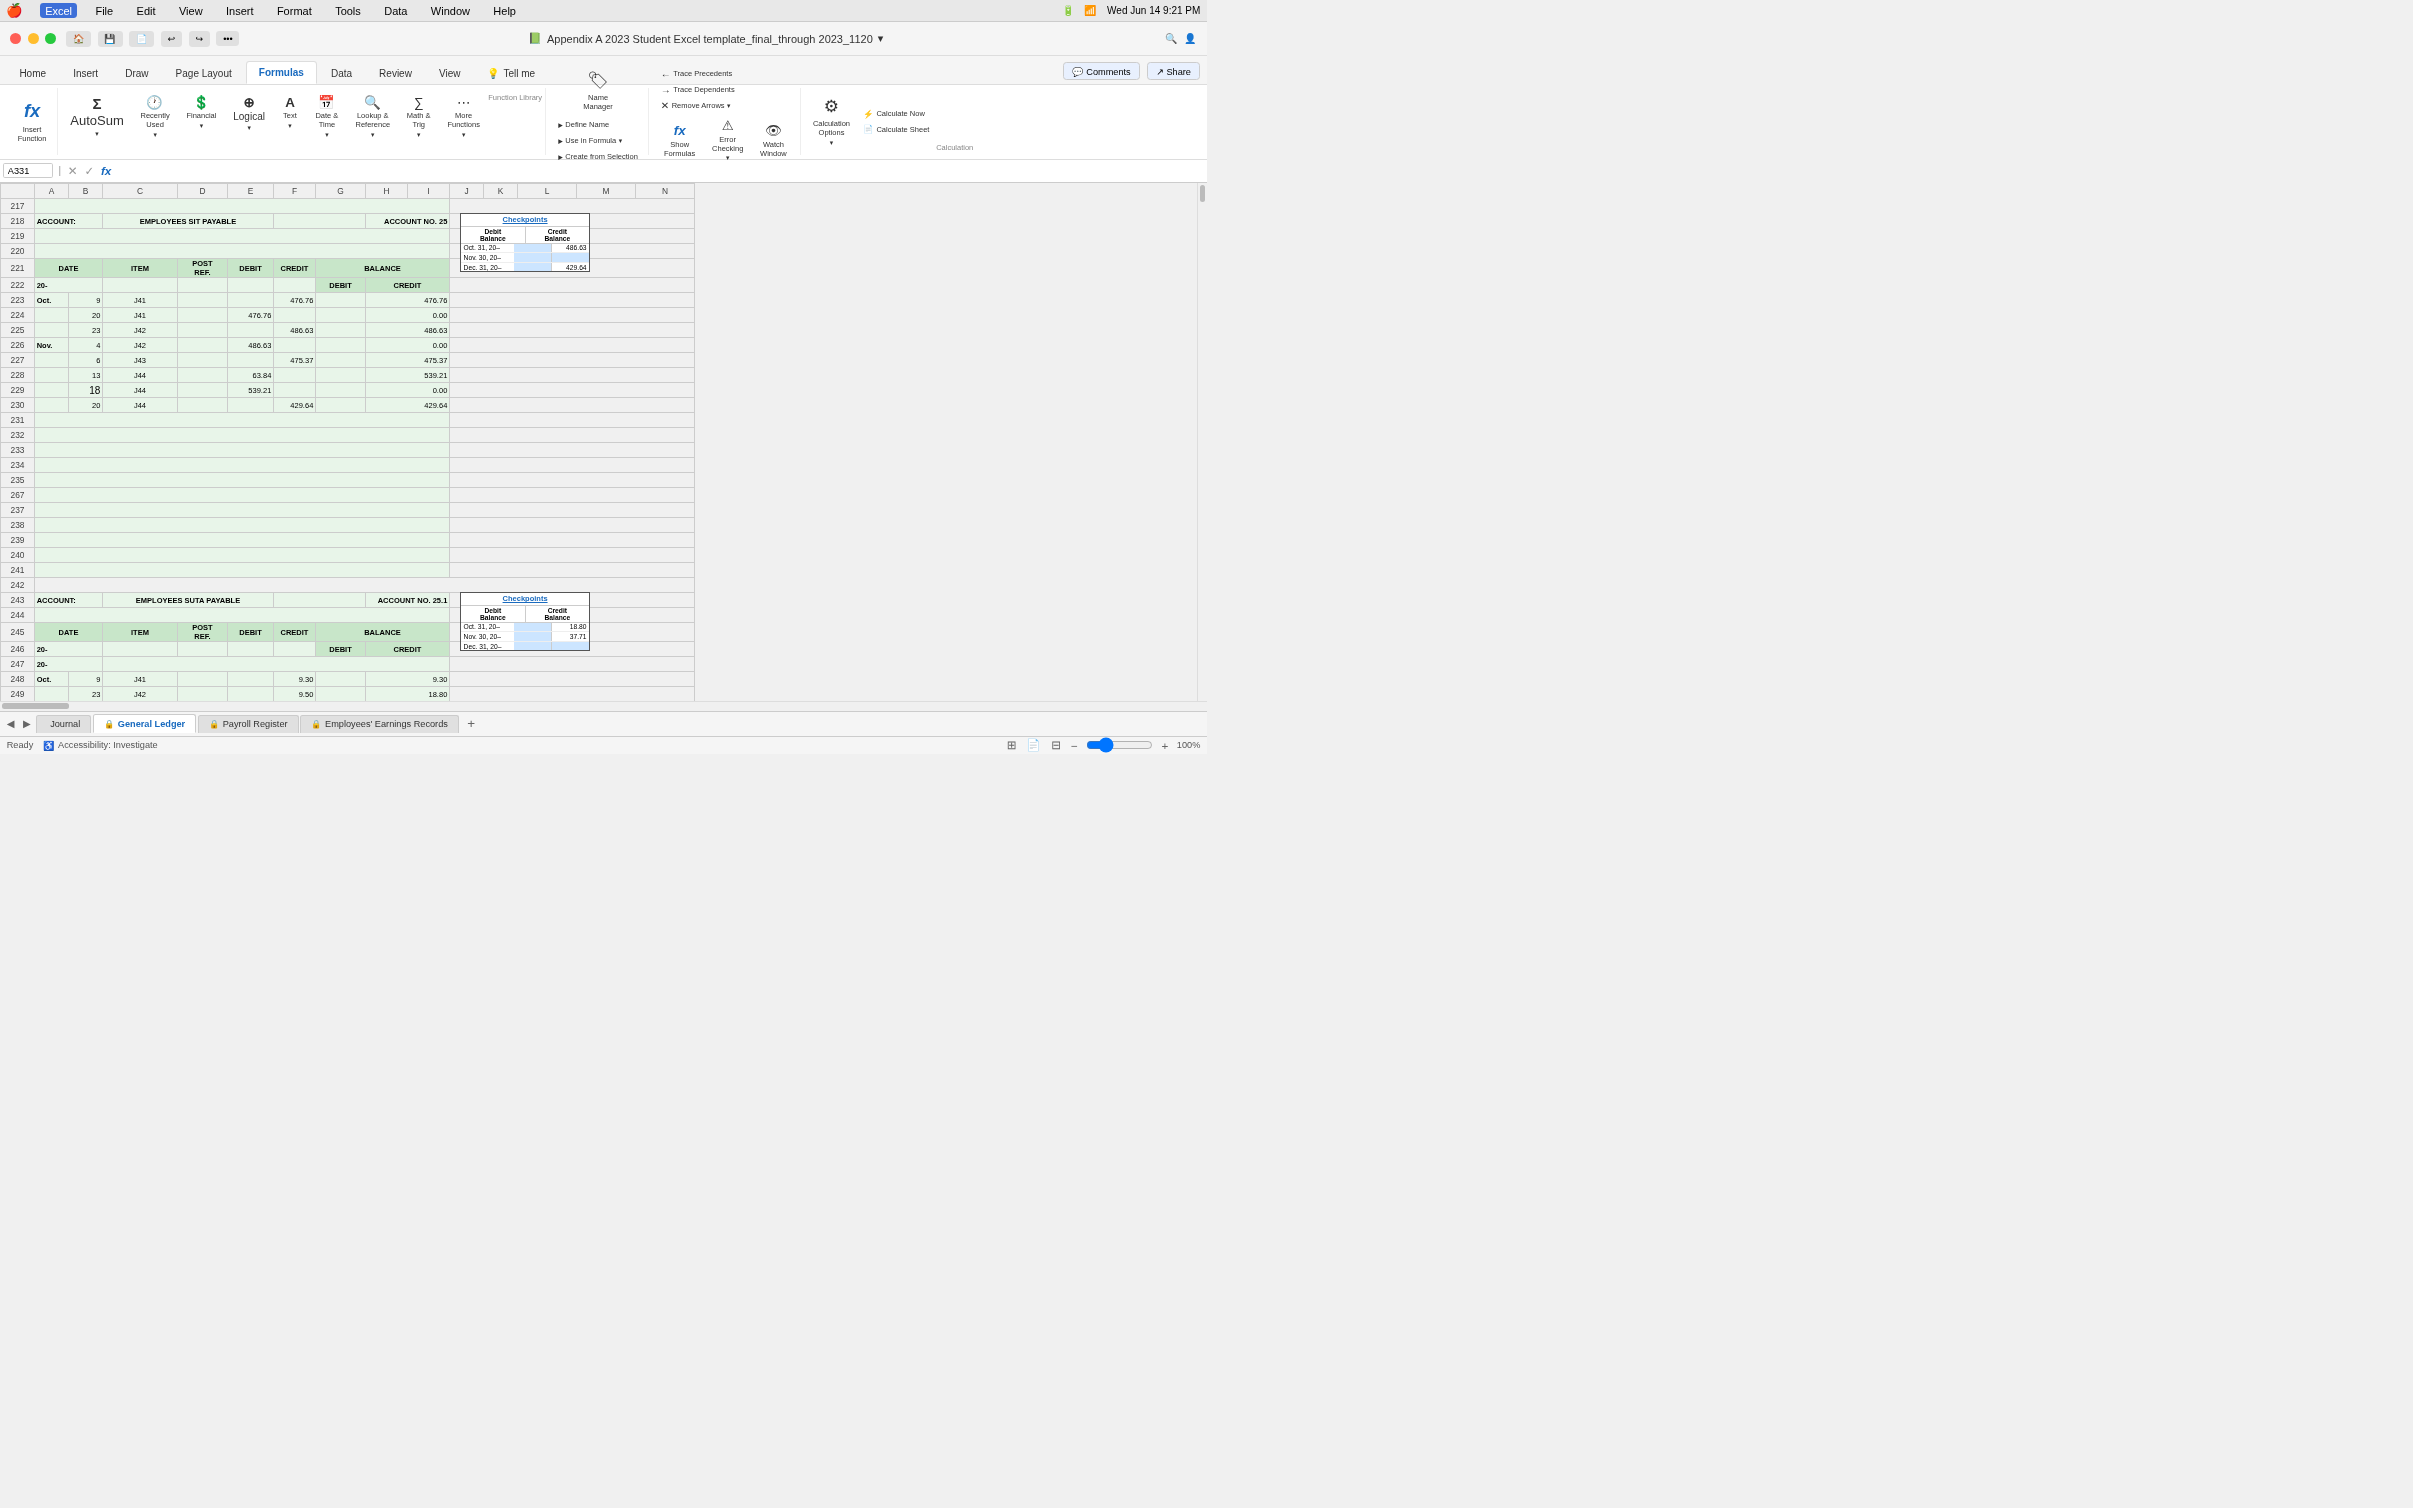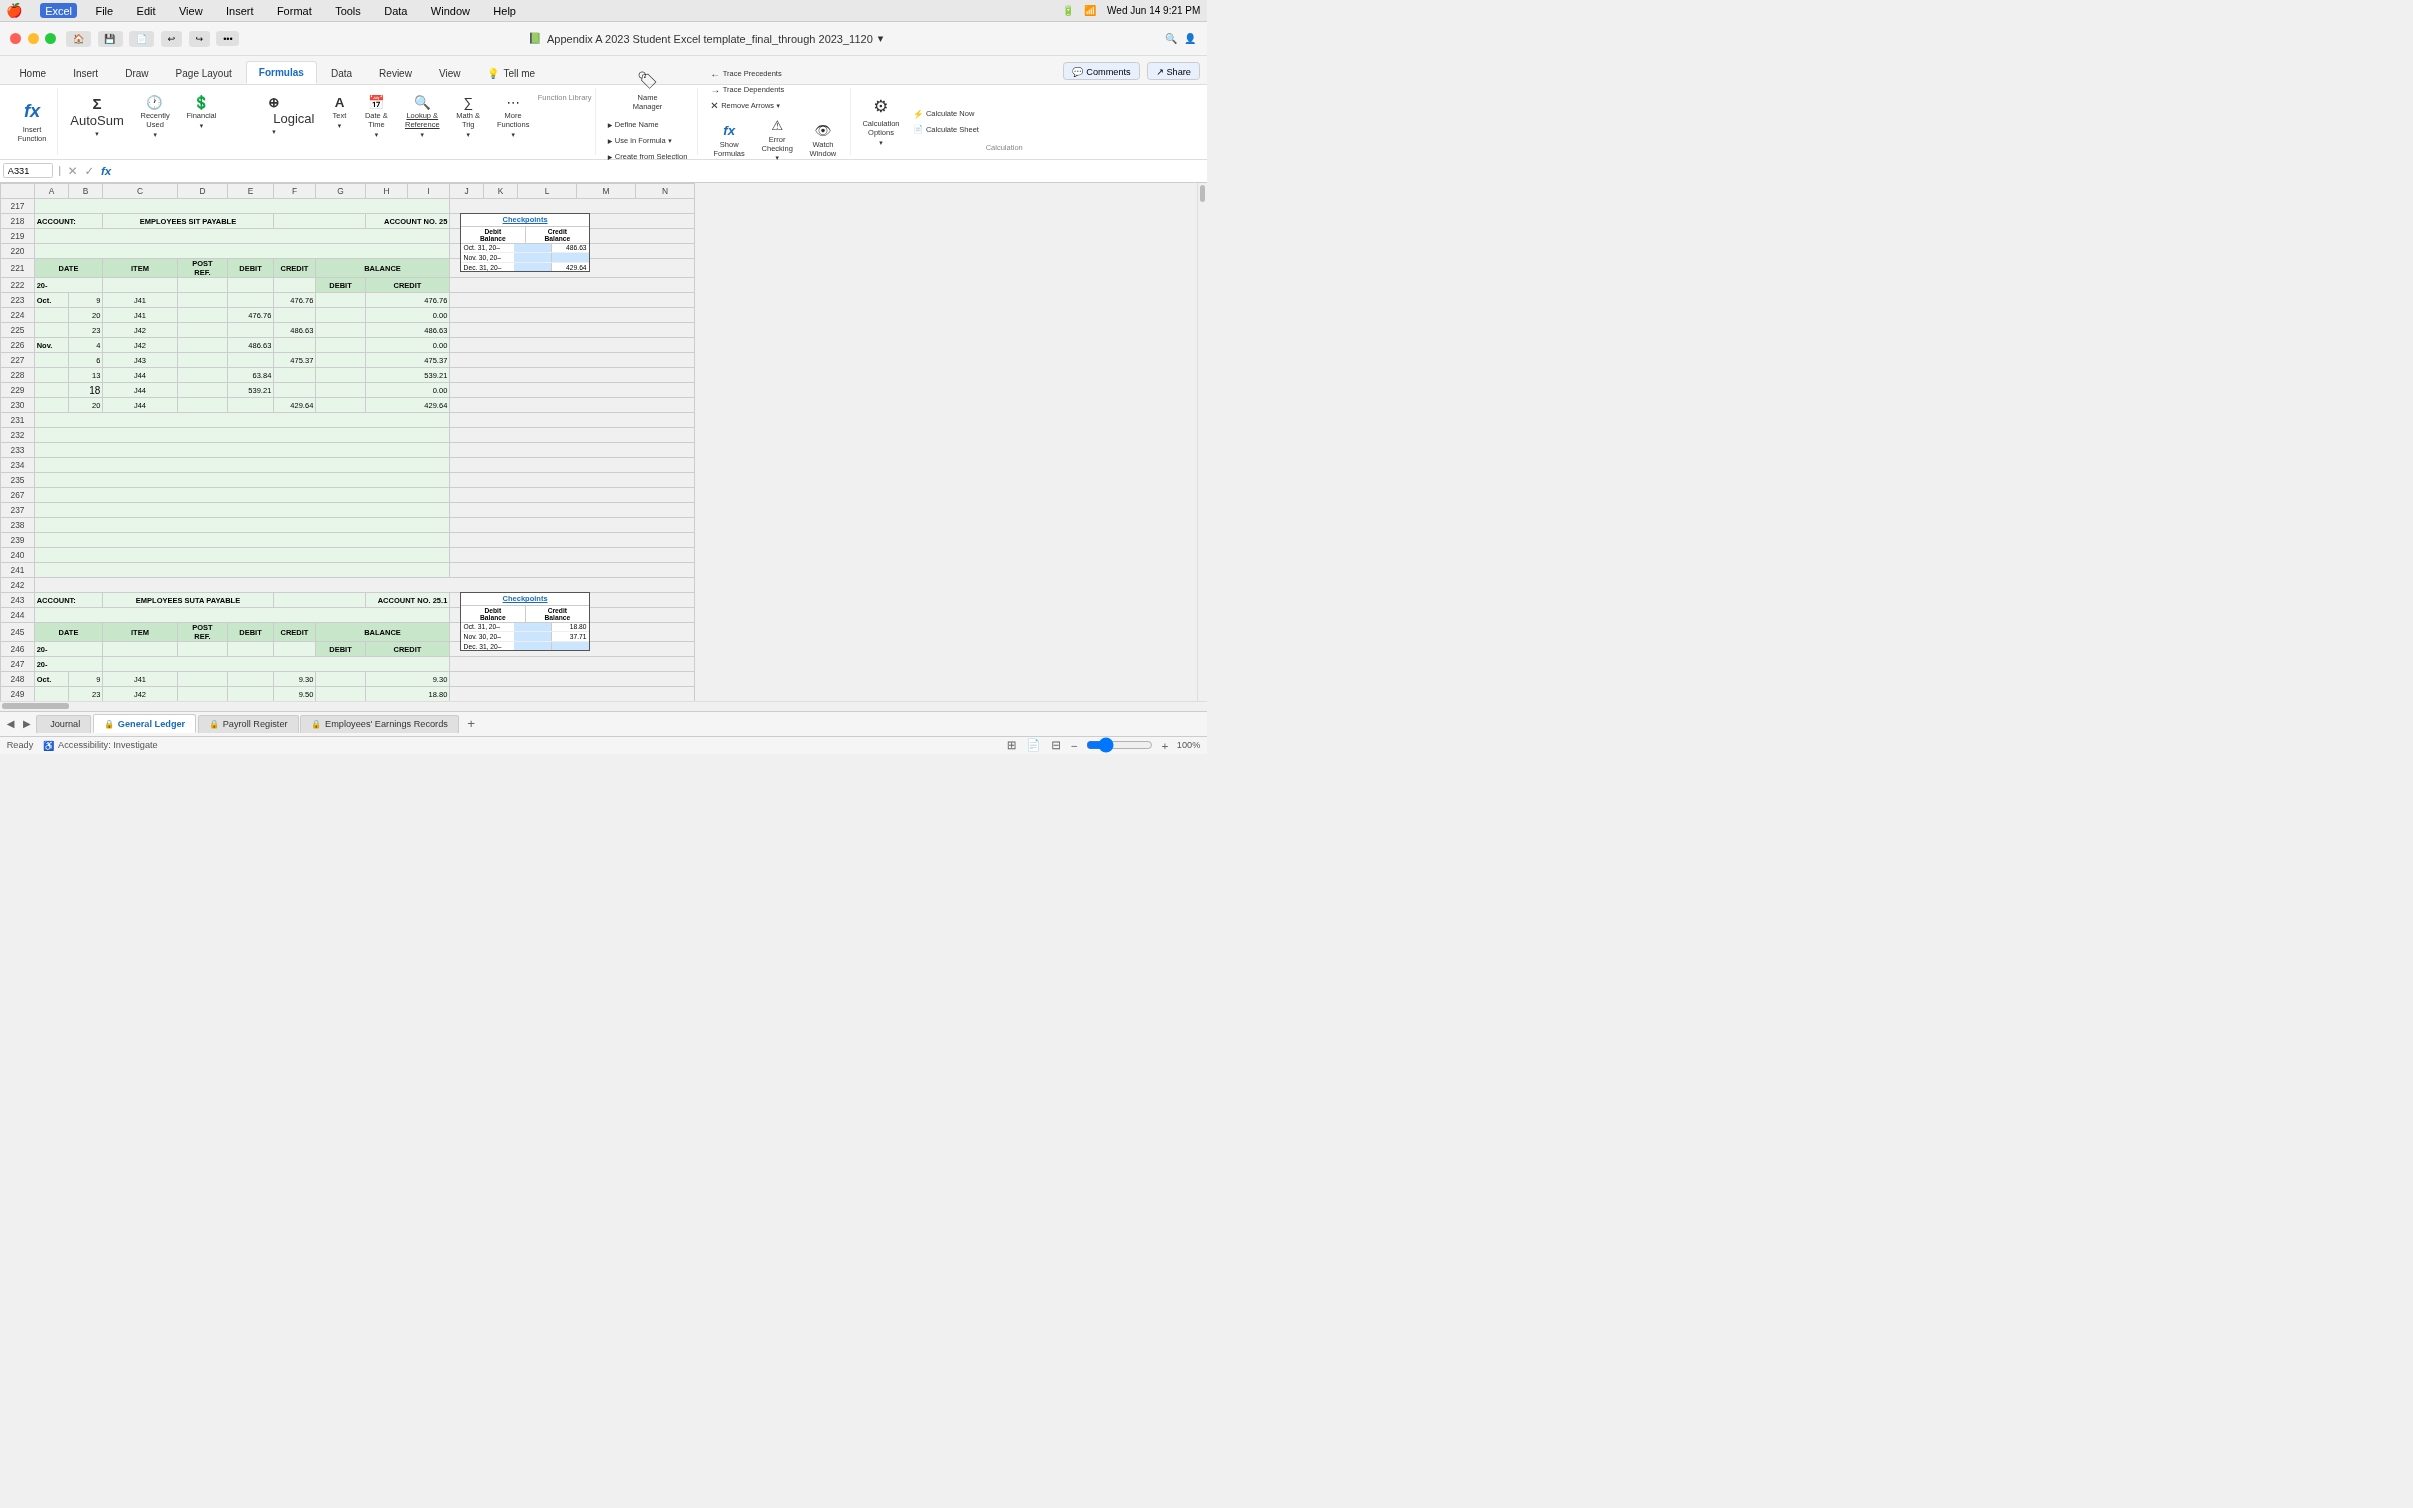--- a/index.html
+++ b/index.html
@@ -420,36 +420,36 @@
           <span style="font-size:7.5px;">Recently<br>Used</span>
           <span style="font-size:6.7px;">▾</span>
         </button>
         <button class="formula-btn-large" style="min-width:37px;">
           <span style="font-size:13.4px;">💲</span>
           <span style="font-size:7.5px;">Financial</span>
           <span style="font-size:6.7px;">▾</span>
         </button>
         <button class="formula-btn-large" style="min-width:37px;">
           <span style="font-size:13.4px;font-weight:bold;">⊕</span>
-          <span style="font-size:13px;margin-left:40px;">Logical</span>
+          <span style="font-size:10px;">Logical</span>
           <span style="font-size:6.7px;">▾</span>
         </button>
         <button class="formula-btn-large" style="min-width:30px;">
           <span style="font-size:13.4px;font-weight:bold;color:#333;">A</span>
           <span style="font-size:7.5px;">Text</span>
           <span style="font-size:6.7px;">▾</span>
         </button>
         <button class="formula-btn-large" style="min-width:37px;">
           <span style="font-size:13.4px;">📅</span>
           <span style="font-size:7.5px;">Date &amp;<br>Time</span>
           <span style="font-size:6.7px;">▾</span>
         </button>
         <button class="formula-btn-large" style="min-width:42px;">
           <span style="font-size:13.4px;">🔍</span>
-          <span style="font-size:7.5px;text-decoration:underline;">Lookup &amp;<br>Reference</span>
+          <span style="font-size:7.5px;">Lookup &amp;<br>Reference</span>
           <span style="font-size:6.7px;">▾</span>
         </button>
         <button class="formula-btn-large" style="min-width:37px;">
           <span style="font-size:13.4px;">∑</span>
           <span style="font-size:7.5px;">Math &amp;<br>Trig</span>
           <span style="font-size:6.7px;">▾</span>
         </button>
         <button class="formula-btn-large" style="min-width:37px;">
           <span style="font-size:13.4px;">⋯</span>
           <span style="font-size:7.5px;">More<br>Functions</span>

